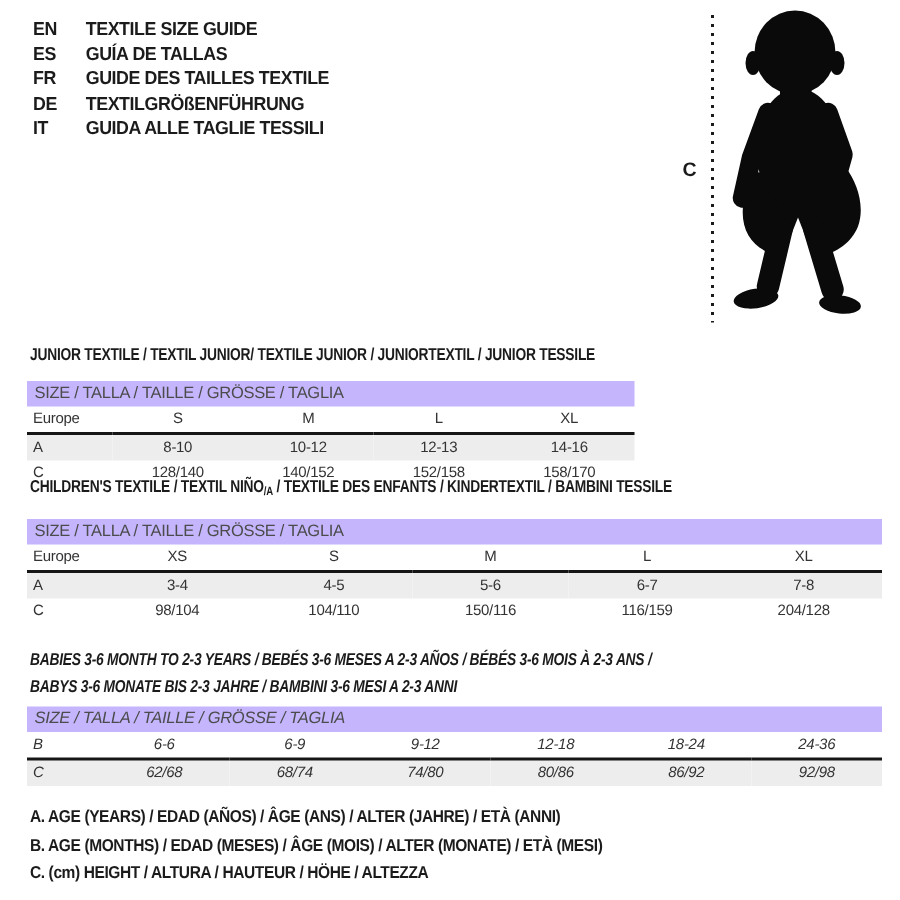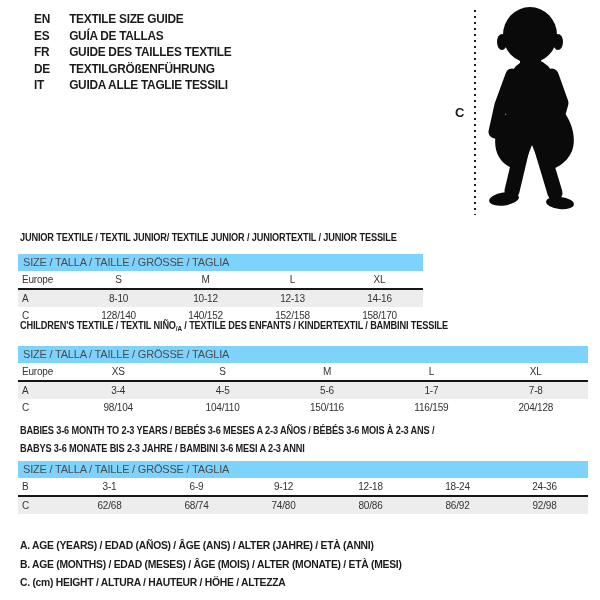--- a/index.html
+++ b/index.html
@@ -1,44 +1,44 @@
 <!DOCTYPE html>
 <html><head>
 <meta charset="utf-8">
 <style>
   * { margin:0; padding:0; box-sizing:border-box; }
   html,body { width:600px; height:600px; background:#fff; font-family:"Liberation Sans", sans-serif; }
   .canvas { position:relative; width:600px; height:600px; background:#ffffff; overflow:hidden; color:#1b1b1b; }
 
   
-  .langs { position:absolute; left:22px; top:11px;margin-left:12px; }
+  .langs { position:absolute; left:22px; top:11px; }
   .lang-row { display:flex; font-weight:700; font-size:12.5px; line-height:16.6px; letter-spacing:-0.3px; transform:scaleX(0.95); transform-origin:0 0; white-space:nowrap; }
   .lang-code { width:37px; flex:0 0 37px; }
 
   
   .dotline { position:absolute; left:474px; top:10px; width:2px; height:205px;
              background:repeating-linear-gradient(to bottom, #1b1b1b 0 2px, transparent 2px 6px); }
   .c-label { position:absolute; left:455px; top:105px; font-weight:700; font-size:13px; }
   .baby-svg { position:absolute; left:487px; top:5px; }
 
   
   .tsection { position:absolute; left:18px; }
   #sec1 { top:230px; width:560px; }
   #sec2 { top:318px; width:578px; }
-  #sec3 { top:422px; width:578px; }
+  #sec3 { top:432px; width:578px;font-style:italic; }
   .t-title { font-weight:700; font-size:11.5px; letter-spacing:-0.2px; white-space:nowrap;
              transform:scaleX(0.80); transform-origin:0 0; height:14px; line-height:14px; margin-left:2px; }
   .t-title .subA { font-size:8px; vertical-align:-2px; }
   .t-title2 { height:17.5px; line-height:17.5px; }
   #sec1 .sz { margin-top:10px; }
   #sec2 .sz { margin-top:14px; }
   #sec3 .sz { margin-top:4px; }
 
   table.sz { border-collapse:collapse; table-layout:fixed; color:#333; letter-spacing:-0.2px; }
-  .sz th.bar { background:#7dd3fc; color:#4c4c4c; font-weight:400; text-align:left;
+  .sz th.bar { background:#c4b5fd; color:#4c4c4c; font-weight:400; text-align:left;
                height:17px; padding:0 0 0 5px; font-size:11px; line-height:17px; }
   .sz td { height:17px; line-height:17px; padding:0; text-align:center; font-size:10px; }
   .sz td.lbl { text-align:left; padding-left:4px; }
   tr.divider td { border-bottom:2px solid #161616; }
   tr.alt td { background:#ededed; }
   #t1 { width:405px; }
   #t2, #t3 { width:570px; }
 
   
   .notes { position:absolute; left:20px; top:536px; font-weight:700; font-size:11.5px;
@@ -161,21 +161,21 @@
           <td>S</td>
           <td>M</td>
           <td>L</td>
           <td>XL</td>
         </tr>
         <tr class="alt">
           <td class="lbl">A</td>
           <td>3-4</td>
           <td>4-5</td>
           <td>5-6</td>
-          <td>1-7</td>
+          <td>6-7</td>
           <td>7-8</td>
         </tr>
         <tr>
           <td class="lbl">C</td>
           <td>98/104</td>
           <td>104/110</td>
           <td>150/116</td>
           <td>116/159</td>
           <td>204/128</td>
         </tr>
@@ -195,21 +195,21 @@
           <col>
           <col>
           <col>
         </colgroup>
       <tbody>
         <tr>
           <th class="bar" colspan="7">SIZE / TALLA / TAILLE / GRÖSSE / TAGLIA</th>
         </tr>
         <tr class="divider">
           <td class="lbl">B</td>
-          <td>3-1</td>
+          <td>6-6</td>
           <td>6-9</td>
           <td>9-12</td>
           <td>12-18</td>
           <td>18-24</td>
           <td>24-36</td>
         </tr>
         <tr class="alt">
           <td class="lbl">C</td>
           <td>62/68</td>
           <td>68/74</td>

